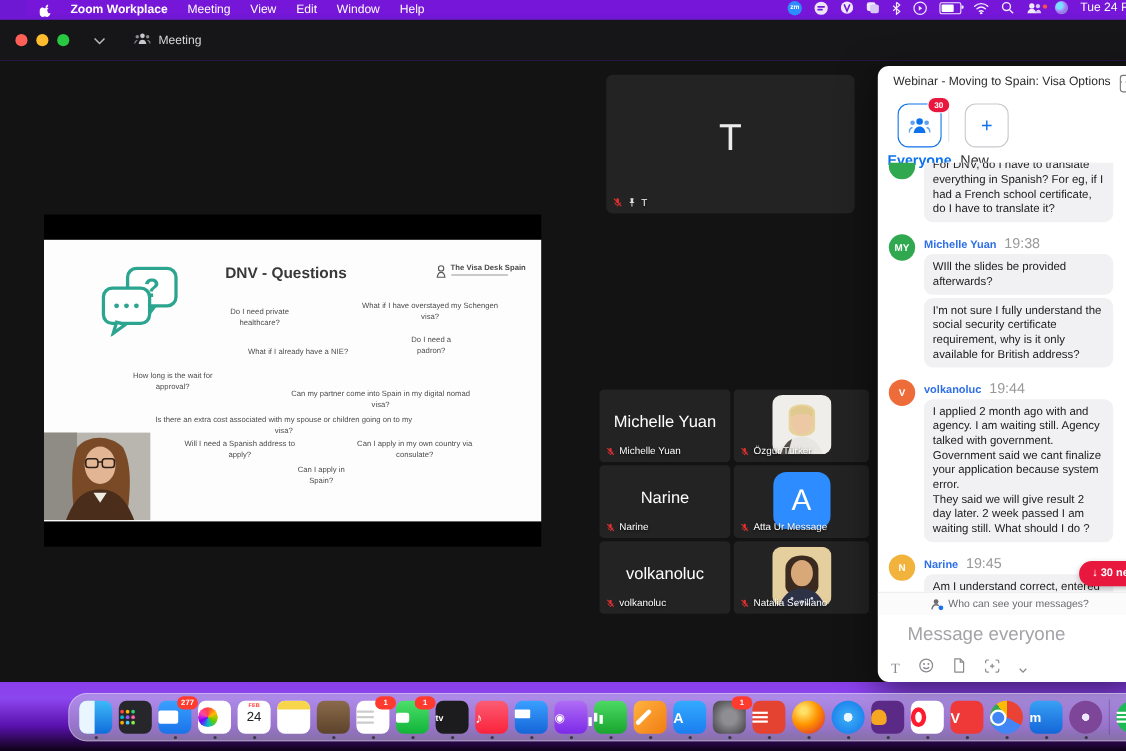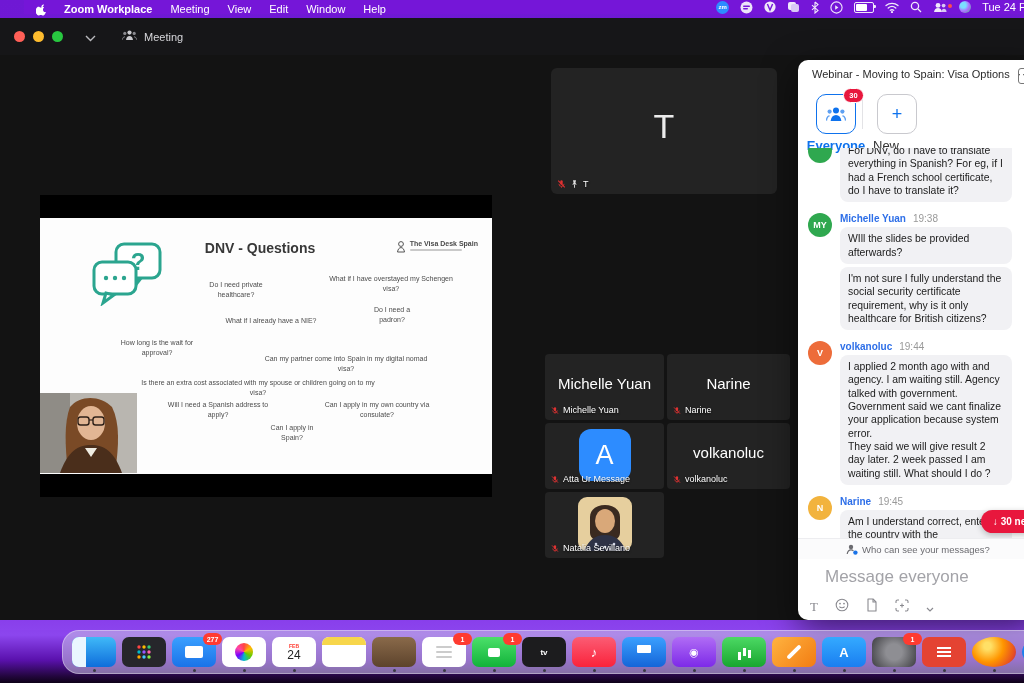--- a/index.html
+++ b/index.html
@@ -75,33 +75,33 @@
   .vdiv{width:1px;height:30px;background:#e3e3e6;margin:5px 10px 0 2px;}
   .plus{color:#0E72ED;font-size:18px;font-weight:300;line-height:1;}
   #chat-messages{position:absolute;left:0;top:88px;width:240px;height:390px;padding:0 0 0 10px;overflow:hidden;box-sizing:border-box;}
   .cgroup{position:relative;margin-bottom:8px;}
   .cgroup.clipped{margin-top:-9px;}
   .cavatar{position:absolute;left:0;top:0;width:24px;height:24px;border-radius:50%;color:#fff;font-size:9px;font-weight:bold;display:flex;align-items:center;justify-content:center;}
   .cavatar.green{background:#2fa84f}.cavatar.orange{background:#ED6C3A}.cavatar.yellow{background:#F2B33D}
   .gbody{margin-left:32px;}
   .ghead{display:flex;align-items:baseline;gap:7px;margin-bottom:3px;}
   .gname{color:#2E6FE8;font-size:10px;font-weight:bold;}
-  .gtime{color:#999;font-size:10px;}
+  .gtime{color:#999;font-size:13px;}
   .bubble{background:#f1f1f4;border-radius:8px;padding:5px 8px;font-size:10.4px;line-height:1.28;color:#202020;max-width:172px;white-space:pre-line;display:inline-block;box-sizing:border-box;margin-bottom:3px;}
   #new-pill{position:absolute;right:-8px;top:450px;height:23px;background:#E8173D;color:#fff;font-size:10px;font-weight:bold;border-radius:12px;display:flex;align-items:center;padding:0 12px;gap:2px;box-shadow:0 2px 6px rgba(0,0,0,.25);}
   #privacy-row{position:absolute;left:0;top:478px;width:240px;height:20px;background:#fbfbfc;border-top:1px solid #ededf0;display:flex;align-items:center;justify-content:center;gap:4px;color:#6b6b70;font-size:9.5px;}
   #chat-input{position:absolute;left:0;top:498px;width:240px;}
   #chat-input input{width:210px;margin:8px 0 0 25px;border:none;outline:none;font-size:17px;color:#333;font-family:"Liberation Sans",sans-serif;}
   #chat-input input::placeholder{color:#a3a3a8;}
   .chat-toolbar{position:absolute;left:12px;top:538px;display:flex;align-items:center;gap:17px;color:#8a8a90;}
   .tb-T{font-size:13px;font-family:"Liberation Serif",serif;}
   
   
   #dock{position:absolute;left:62px;top:630px;height:44px;width:1010px;background:rgba(198,188,228,.58);border:1px solid rgba(255,255,255,.35);border-radius:17px;display:flex;align-items:center;gap:6px;padding:0 9px;box-sizing:border-box;}
-  .dock-item{position:relative;width:44px;height:30px;border-radius:7px;flex:0 0 auto;display:flex;align-items:center;justify-content:center;color:#fff;font-weight:bold;}
+  .dock-item{position:relative;width:30px;height:30px;border-radius:7px;flex:0 0 auto;display:flex;align-items:center;color:#fff;font-weight:bold;}
   .dock-item.running::after{content:'';position:absolute;left:50%;bottom:-5px;width:3px;height:3px;margin-left:-1.5px;border-radius:50%;background:#3a3a44;}
   .dbadge{position:absolute;top:-4px;right:-6px;min-width:13px;height:12px;padding:0 3px;background:#ff3b30;border-radius:7px;color:#fff;font-size:7px;font-weight:bold;display:flex;align-items:center;justify-content:center;}
   .ddiv{width:1px;height:32px;background:rgba(40,30,70,.25);flex:0 0 auto;}
   
   .i-finder{background:linear-gradient(180deg,#3fb9f8,#0f6ddb);}
   .i-finder::before{content:'';position:absolute;left:0;top:0;bottom:0;width:14px;background:#eaf6ff;border-radius:7px 0 0 7px;}
   .i-launchpad{background:#26262b;}
   .i-mail{background:linear-gradient(180deg,#3aa0ff,#1a73e8);}
   .i-mail i{width:18px;height:12px;background:#fff;border-radius:2px;display:block;}
   .i-photos{background:#fff;}
@@ -334,20 +334,41 @@
           <svg width="8" height="9" viewBox="0 0 12 12">
               <rect x="4.4" y="1" width="3.2" height="6" rx="1.6" fill="#e03131"></rect>
               <path d="M2.6 5.8a3.4 3.4 0 0 0 6.8 0" stroke="#e03131" fill="none" stroke-width="1.1"></path>
               <line x1="6" y1="9.4" x2="6" y2="11" stroke="#e03131" stroke-width="1.1"></line>
               <line x1="1.6" y1="1.4" x2="10.4" y2="10.6" stroke="#e03131" stroke-width="1.4"></line>
             </svg>
           <span>Michelle Yuan</span>
         </span>
       </div>
       <div class="ptile">
+        <span class="av-photo">
+          <svg width="54" height="54" viewBox="0 0 54 54">
+              <rect width="54" height="54" fill="#f0eeea"></rect>
+              <path d="M15 16 C15 6 39 6 39 16 L39 30 C39 40 15 40 15 30 Z" fill="#e6d39c"></path>
+              <ellipse cx="27" cy="24" rx="10" ry="12" fill="#ecc9a4"></ellipse>
+              <path d="M17 14 q10 -8 20 0 l0 6 q-10 -6 -20 0z" fill="#e0c98e"></path>
+              <path d="M8 54 C12 42 19 38 27 38 C35 38 42 42 46 54Z" fill="#e8e6e2"></path>
+              <path d="M8 54 C10 46 14 42 18 40 L14 54Z" fill="#55504a"></path>
+            </svg>
+        </span>
+        <span class="tile-label">
+          <svg width="8" height="9" viewBox="0 0 12 12">
+              <rect x="4.4" y="1" width="3.2" height="6" rx="1.6" fill="#e03131"></rect>
+              <path d="M2.6 5.8a3.4 3.4 0 0 0 6.8 0" stroke="#e03131" fill="none" stroke-width="1.1"></path>
+              <line x1="6" y1="9.4" x2="6" y2="11" stroke="#e03131" stroke-width="1.1"></line>
+              <line x1="1.6" y1="1.4" x2="10.4" y2="10.6" stroke="#e03131" stroke-width="1.4"></line>
+            </svg>
+          <span>Özgür Türker</span>
+        </span>
+      </div>
+      <div class="ptile">
         <span class="bigname">Narine</span>
         <span class="tile-label">
           <svg width="8" height="9" viewBox="0 0 12 12">
               <rect x="4.4" y="1" width="3.2" height="6" rx="1.6" fill="#e03131"></rect>
               <path d="M2.6 5.8a3.4 3.4 0 0 0 6.8 0" stroke="#e03131" fill="none" stroke-width="1.1"></path>
               <line x1="6" y1="9.4" x2="6" y2="11" stroke="#e03131" stroke-width="1.1"></line>
               <line x1="1.6" y1="1.4" x2="10.4" y2="10.6" stroke="#e03131" stroke-width="1.4"></line>
             </svg>
           <span>Narine</span>
         </span>
@@ -441,21 +462,21 @@
         </div>
       </div>
       <div class="cgroup">
         <span class="cavatar green">MY</span>
         <div class="gbody">
           <div class="ghead">
             <span class="gname">Michelle Yuan</span>
             <span class="gtime">19:38</span>
           </div>
           <div class="bubble">WIll the slides be provided afterwards?</div>
-          <div class="bubble">I'm not sure I fully understand the social security certificate requirement, why is it only healthcare for British citizens?</div>
+          <div class="bubble">I'm not sure I fully understand the social security certificate requirement, why is it only available for British address?</div>
         </div>
       </div>
       <div class="cgroup">
         <span class="cavatar orange">V</span>
         <div class="gbody">
           <div class="ghead">
             <span class="gname">volkanoluc</span>
             <span class="gtime">19:44</span>
           </div>
           <div class="bubble">I applied 2 month ago with and agency. I am waiting still. Agency talked with government.

